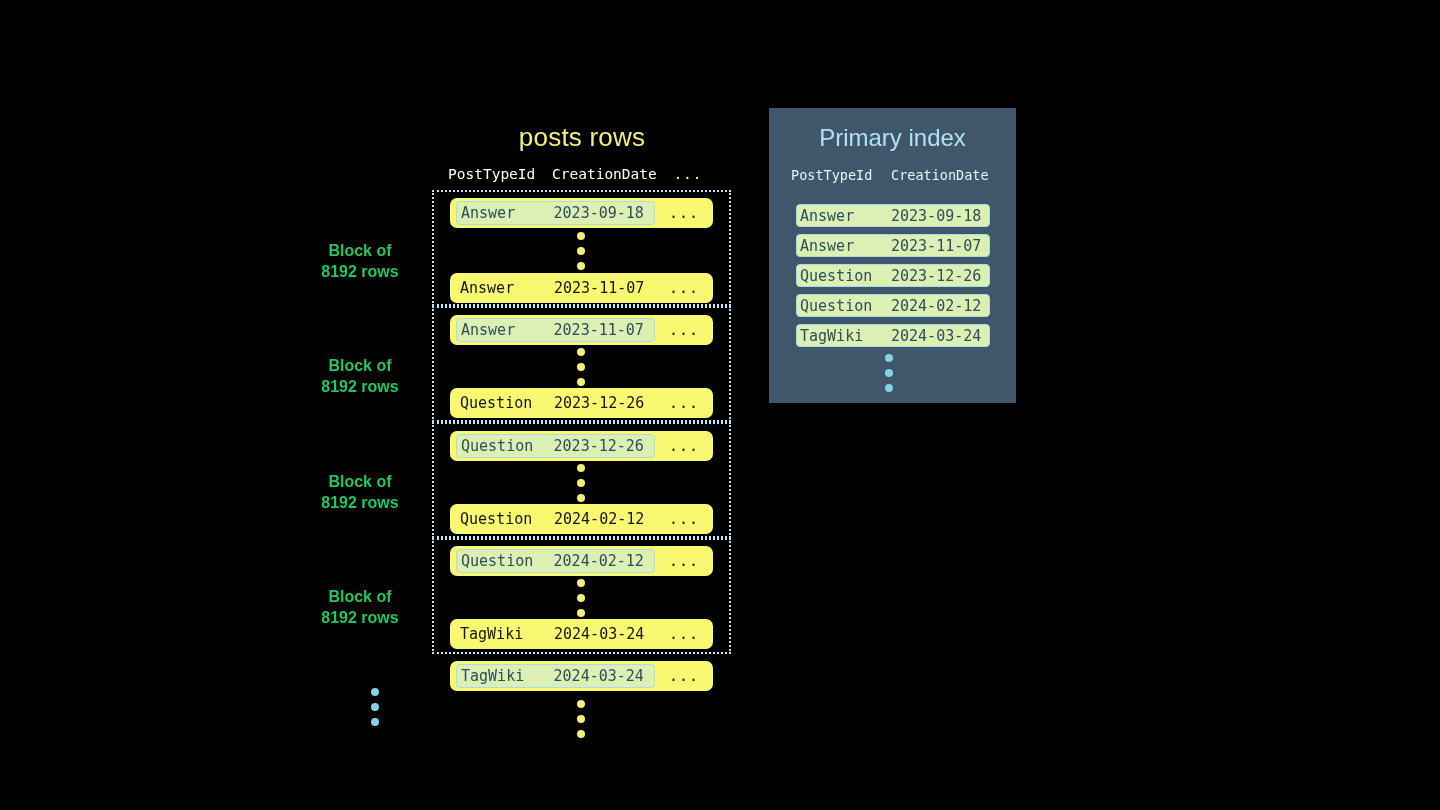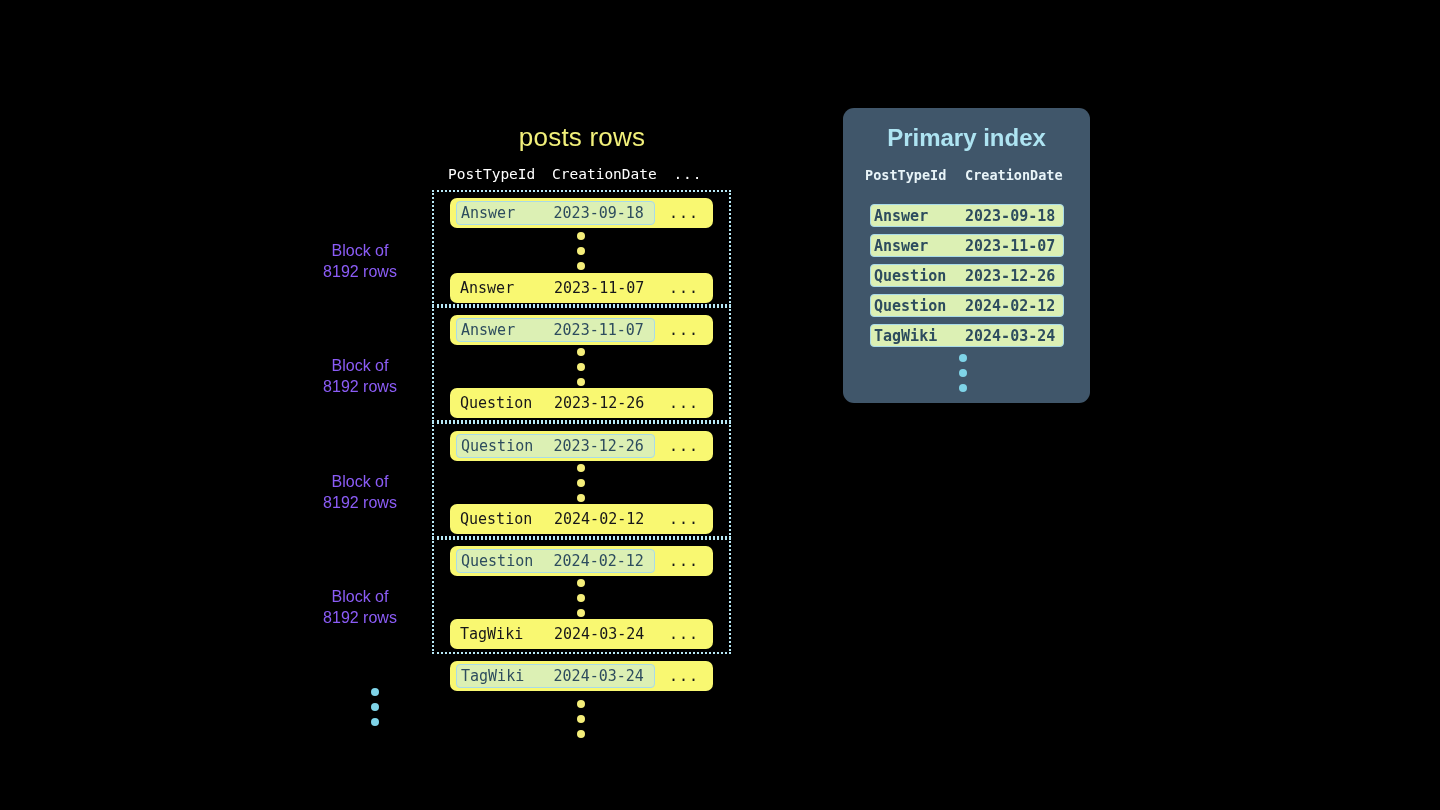--- a/index.html
+++ b/index.html
@@ -58,21 +58,22 @@
     border: 2.5px dotted #b8e8f5;
     box-sizing: border-box;
   }
   .block-label {
     position: absolute;
     left: 300px;
     width: 120px;
     text-align: center;
     font-size: 16px;
     line-height: 21px;
-    color: #8b5cf6;
+    color: #22c55e;
+    font-weight: bold;
   }
 
   
   .trow {
     position: absolute;
     left: 450px;
     width: 263px;
     height: 30px;
     background: #f9f871;
     border-radius: 7px;
@@ -138,28 +139,27 @@
     width: 8px;
     height: 8px;
     border-radius: 50%;
   }
   .vdots.yellow span { background: #f5ee7a; }
   .vdots.blue span { background: #7fd4e8; }
 
   
   #primary-index-panel {
     position: absolute;
-    left: 843px;
+    left: 769px;
     top: 108px;
     width: 247px;
     height: 295px;
     background: #40566a;
-    border-radius: 11px;
-    box-sizing: border-box;
-    font-weight: bold;
+    border-radius: 0;
+    box-sizing: border-box;
   }
   #primary-index-title {
     position: absolute;
     left: 0;
     top: 16px;
     width: 100%;
     text-align: center;
     font-size: 24px;
     color: #aee4f2;
   }

